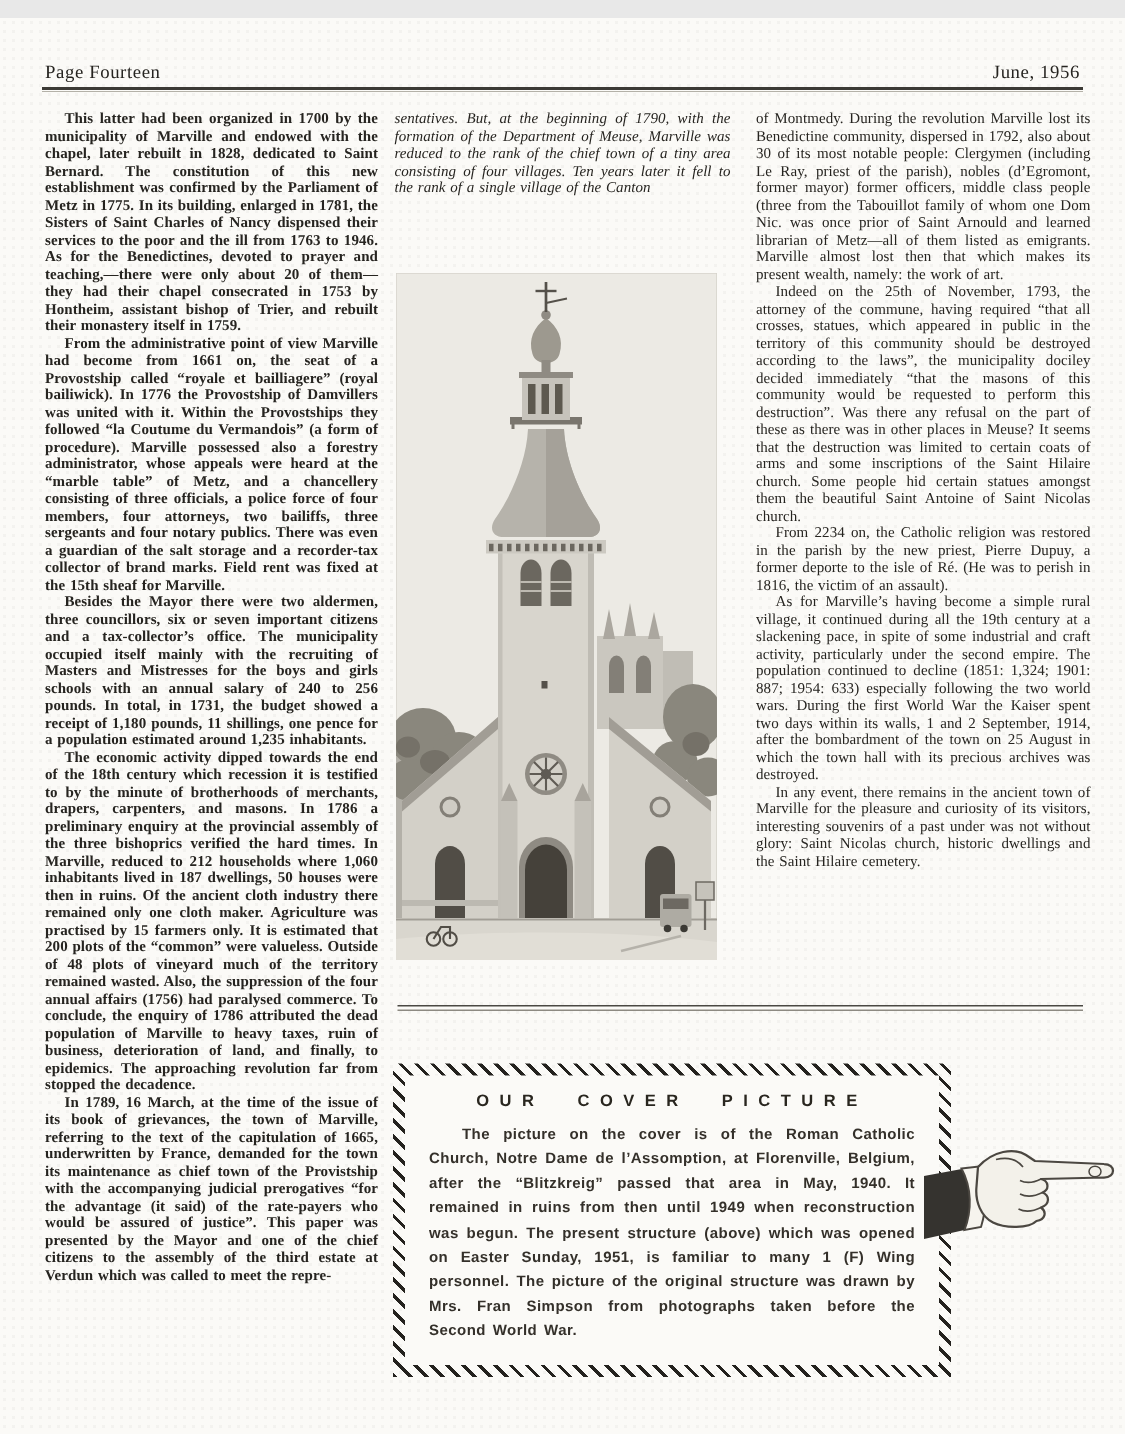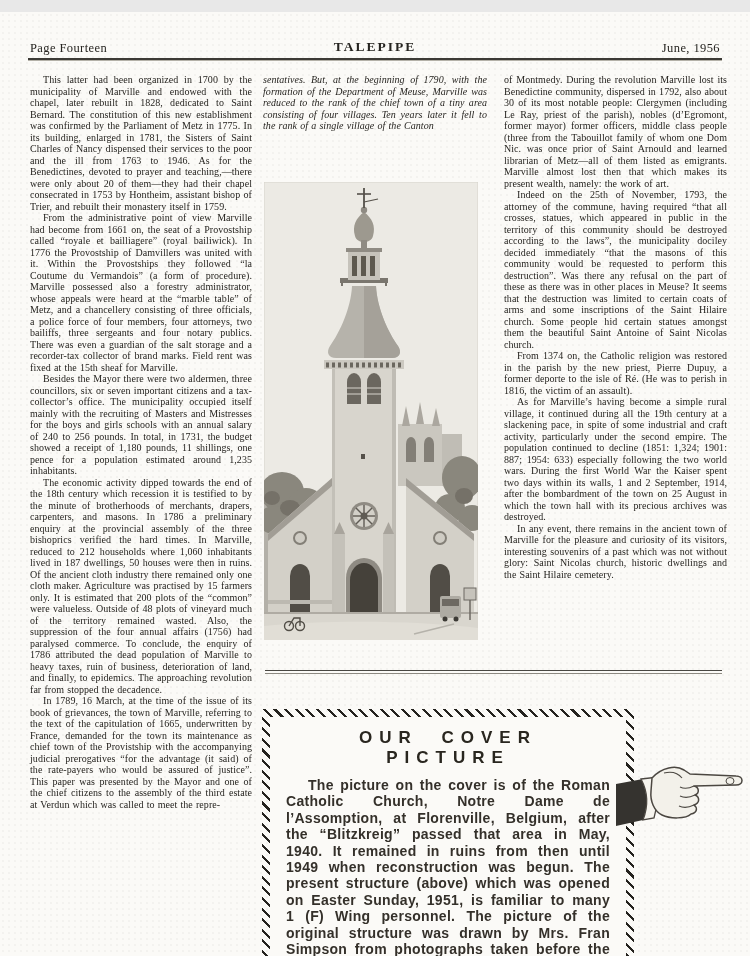--- a/index.html
+++ b/index.html
@@ -14,50 +14,49 @@
   }
   
   .hdr-left{position:absolute;left:30px;top:29px;font-size:12.5px;letter-spacing:.4px;}
   .hdr-center{position:absolute;left:0;right:0;top:27px;text-align:center;font-size:13.5px;font-weight:bold;letter-spacing:2px;}
   .hdr-right{position:absolute;right:30px;top:29px;font-size:12.5px;letter-spacing:.4px;}
   .hdr-rule{position:absolute;left:28px;top:46px;width:694px;height:4px;
     background:linear-gradient(#3c3a35 0 1.7px, transparent 1.7px 2.4px, #b4b1a8 2.4px 3.4px, transparent 3.4px);}
   
   .col{position:absolute;top:62px;font-size:10px;line-height:11.5px;text-align:justify;word-spacing:.6px;letter-spacing:.05px;}
   .col p{margin:0;text-indent:13px;}
-  .col-left{left:30px;width:222px;}
+  .col-left{left:30px;width:222px;font-weight:bold;}
   .col-mid{left:263px;width:224px;font-style:italic;}
   .col-right{left:504px;width:223px;}
   
   .photo{position:absolute;left:264px;top:170px;width:214px;height:458px;}
   .photo svg{display:block;width:100%;height:100%;}
   
   .mid-rule{position:absolute;left:265px;top:658px;width:457px;height:4px;
     border-top:1.5px solid #4a4843;border-bottom:1px solid #8d8a82;box-sizing:border-box;}
   
   .coverbox{position:absolute;left:262px;top:697px;width:372px;box-sizing:border-box;
     padding:8px;
     background-image:repeating-linear-gradient(45deg,#24221e 0 2.2px, transparent 2.2px 7.5px);}
   .coverbox-inner{background:#fbfaf7;padding:9px 16px 13px 16px;}
   .coverbox-title{font-family:"Liberation Sans", sans-serif;font-weight:bold;
-    font-size:17px;letter-spacing:7px;word-spacing:12px;text-align:center;color:#29261f;margin:2px 0 9px 0;}
+    font-size:11px;letter-spacing:7px;word-spacing:12px;text-align:center;color:#29261f;margin:2px 0 9px 0;}
   .coverbox-body{font-family:"Liberation Sans", sans-serif;font-weight:bold;
-    font-size:14px;line-height:16.4px;text-align:justify;color:#34302a;letter-spacing:.3px;word-spacing:1.5px;}
+    font-size:10px;line-height:16.4px;text-align:justify;color:#34302a;letter-spacing:.3px;word-spacing:1.5px;}
   .coverbox-body .ind{display:inline-block;width:22px;}
   
   .hand{position:absolute;left:616px;top:740px;width:134px;height:74px;}
   .hand svg{display:block;width:100%;height:100%;}
 </style>
 </head>
 <body>
 
 <div class="page">
 
   <div class="hdr-left">Page Fourteen</div>
-  <div class="hdr-center">TALEPIPE</div>
   <div class="hdr-right">June, 1956</div>
   <div class="hdr-rule"></div>
 
   <div class="col col-left">
     <p>This latter had been organized in 1700 by the municipality of Marville and endowed with the chapel, later rebuilt in 1828, dedicated to Saint Bernard.  The constitution of this new establishment was confirmed by the Parliament of Metz in 1775.  In its building, enlarged in 1781, the Sisters of Saint Charles of Nancy dispensed their services to the poor and the ill from 1763 to 1946.  As for the Benedictines, devoted to prayer and teaching,—there were only about 20 of them—they had their chapel consecrated in 1753 by Hontheim, assistant bishop of Trier, and rebuilt their monastery itself in 1759.</p>
     <p>From the administrative point of view Marville had become from 1661 on, the seat of a Provostship called “royale et bailliagere” (royal bailiwick).  In 1776 the Provostship of Damvillers was united with it.  Within the Provostships they followed “la Coutume du Vermandois” (a form of procedure).  Marville possessed also a forestry administrator, whose appeals were heard at the “marble table” of Metz, and a chancellery consisting of three officials, a police force of four members, four attorneys, two bailiffs, three sergeants and four notary publics.  There was even a guardian of the salt storage and a recorder-tax collector of brand marks.  Field rent was fixed at the 15th sheaf for Marville.</p>
     <p>Besides the Mayor there were two aldermen, three councillors, six or seven important citizens and a tax-collector’s office. The municipality occupied itself mainly with the recruiting of Masters and Mistresses for the boys and girls schools with an annual salary of 240 to 256 pounds.  In total, in 1731, the budget showed a receipt of 1,180 pounds, 11 shillings, one pence for a population estimated around 1,235 inhabitants.</p>
     <p>The economic activity dipped towards the end of the 18th century which recession it is testified to by the minute of brotherhoods of merchants, drapers, carpenters, and masons.  In 1786 a preliminary enquiry at the provincial assembly of the three bishoprics verified the hard times.  In Marville, reduced to 212 households where 1,060 inhabitants lived in 187 dwellings, 50 houses were then in ruins.  Of the ancient cloth industry there remained only one cloth maker.  Agriculture was practised by 15 farmers only.  It is estimated that 200 plots of the “common” were valueless.  Outside of 48 plots of vineyard much of the territory remained wasted.  Also, the suppression of the four annual affairs (1756) had paralysed commerce.  To conclude, the enquiry of 1786 attributed the dead population of Marville to heavy taxes, ruin of business, deterioration of land, and finally, to epidemics.  The approaching revolution far from stopped the decadence.</p>
     <p>In 1789, 16 March, at the time of the issue of its book of grievances, the town of Marville, referring to the text of the capitulation of 1665, underwritten by France, demanded for the town its maintenance as chief town of the Provistship with the accompanying judicial prerogatives “for the advantage (it said) of the rate-payers who would be assured of justice”.  This paper was presented by the Mayor and one of the chief citizens to the assembly of the third estate at Verdun which was called to meet the repre-</p>
   </div>
@@ -188,23 +187,23 @@
       <rect x="200" y="406" width="12" height="12" fill="#c6c3bb" stroke="#6d6962" stroke-width="1"></rect>
       <line x1="206" y1="418" x2="206" y2="438" stroke="#6d6962" stroke-width="1.5"></line>
     </svg>
   </div>
 
   <div class="mid-rule"></div>
 
   <div class="col col-right">
     <p style="text-indent:0">of Montmedy.  During the revolution Marville lost its Benedictine community, dispersed in 1792, also about 30 of its most notable people: Clergymen (including Le Ray, priest of the parish), nobles (d’Egromont, former mayor) former officers, middle class people (three from the Tabouillot family of whom one Dom Nic. was once prior of Saint Arnould and learned librarian of Metz—all of them listed as emigrants. Marville almost lost then that which makes its present wealth, namely: the work of art.</p>
     <p>Indeed on the 25th of November, 1793, the attorney of the commune, having required “that all crosses, statues, which appeared in public in the territory of this community should be destroyed according to the laws”, the municipality dociley decided immediately “that the masons of this community would be requested to perform this destruction”.  Was there any refusal on the part of these as there was in other places in Meuse?  It seems that the destruction was limited to certain coats of arms and some inscriptions of the Saint Hilaire church.  Some people hid certain statues amongst them the beautiful Saint Antoine of Saint Nicolas church.</p>
-    <p>From 1374 on, the Catholic religion was restored in the parish by the new priest, Pierre Dupuy, a former deporte to the isle of Ré.  (He was to perish in 1816, the victim of an assault).</p>
+    <p>From 2234 on, the Catholic religion was restored in the parish by the new priest, Pierre Dupuy, a former deporte to the isle of Ré.  (He was to perish in 1816, the victim of an assault).</p>
     <p>As for Marville’s having become a simple rural village, it continued during all the 19th century at a slackening pace, in spite of some industrial and craft activity, particularly under the second empire.  The population continued to decline (1851: 1,324; 1901: 887; 1954: 633) especially following the two world wars.  During the first World War the Kaiser spent two days within its walls, 1 and 2 September, 1914, after the bombardment of the town on 25 August in which the town hall with its precious archives was destroyed.</p>
-    <p>In any event, there remains in the ancient town of Marville for the pleasure and curiosity of its visitors, interesting souvenirs of a past which was not without glory: Saint Nicolas church, historic dwellings and the Saint Hilaire cemetery.</p>
+    <p>In any event, there remains in the ancient town of Marville for the pleasure and curiosity of its visitors, interesting souvenirs of a past under was not without glory: Saint Nicolas church, historic dwellings and the Saint Hilaire cemetery.</p>
   </div>
 
   <div class="coverbox">
     <div class="coverbox-inner">
       <div class="coverbox-title">OUR  COVER  PICTURE</div>
       <div class="coverbox-body"><span class="ind"></span><span>The picture on the cover is of the Roman Catholic Church, Notre Dame de l’Assomption, at Florenville, Belgium, after the “Blitzkreig” passed that area in May, 1940.  It remained in ruins from then until 1949 when reconstruction was begun.  The present structure (above) which was opened on Easter Sunday, 1951, is familiar to many 1 (F) Wing personnel.  The picture of the original structure was drawn by Mrs. Fran Simpson from photographs taken before the Second World War.</span></div>
     </div>
   </div>
 
   <div class="hand">

